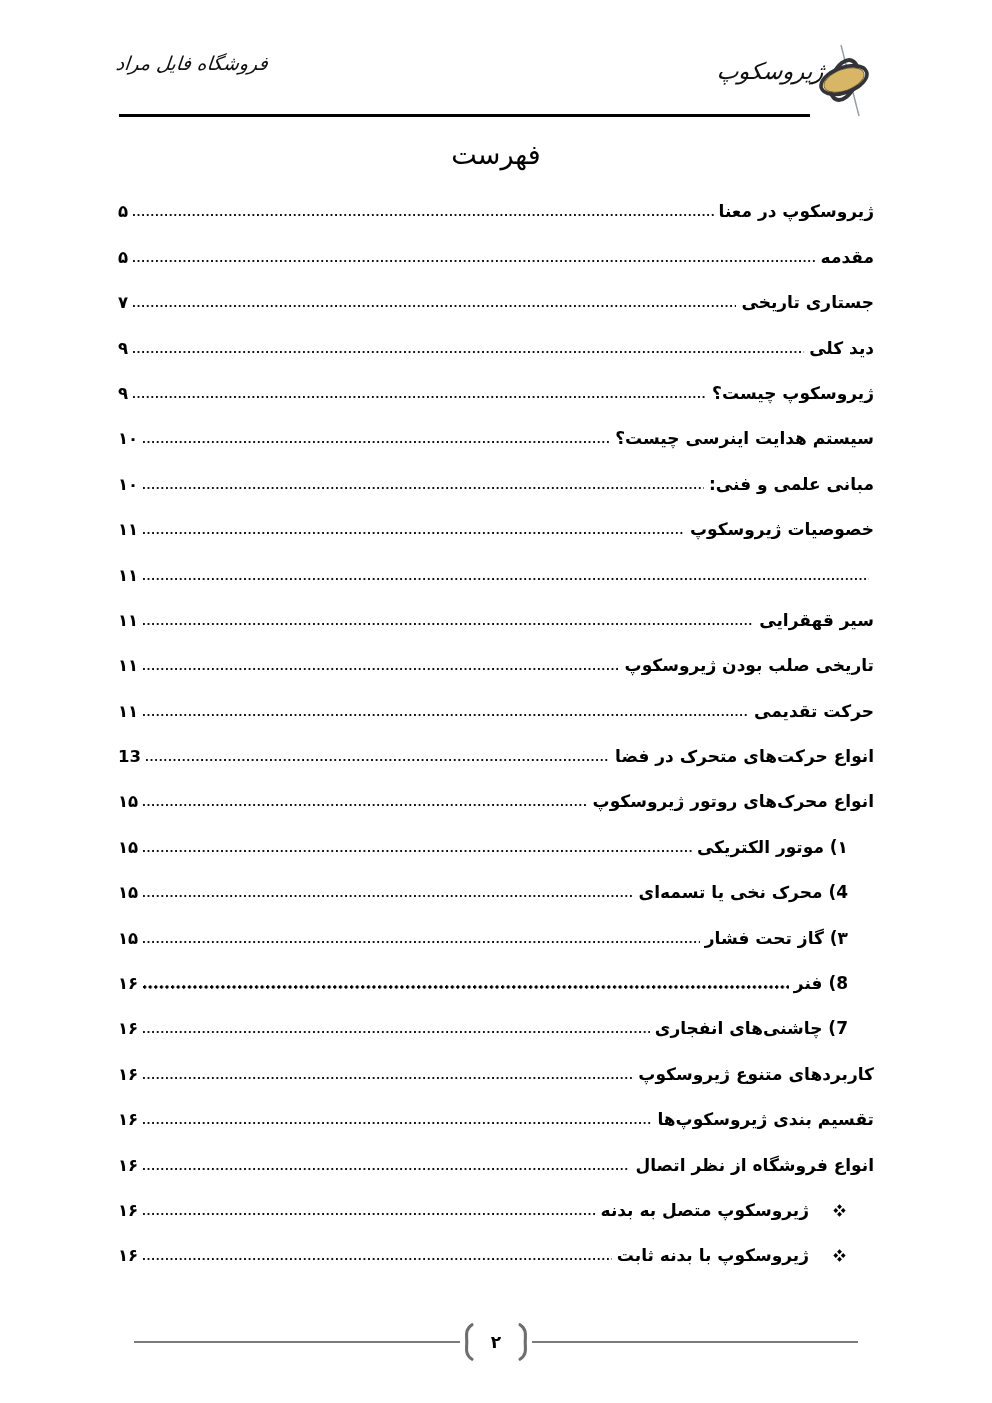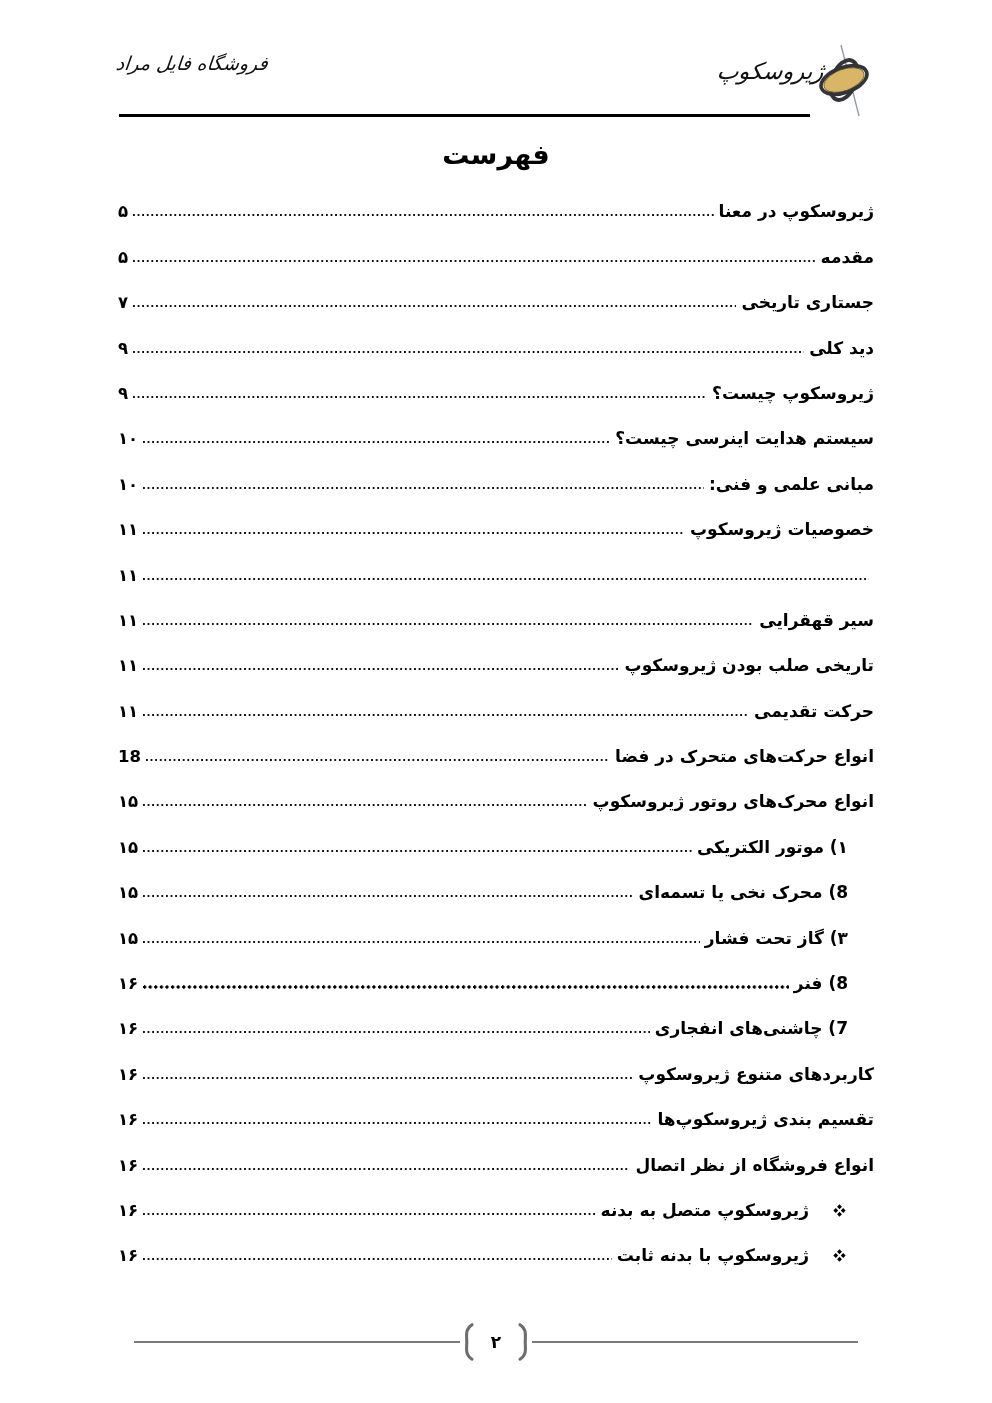--- a/index.html
+++ b/index.html
@@ -16,21 +16,21 @@
   .doc-name {
     position:absolute; top:58px; right:168px; font-size:23px; font-style:italic;
     direction:rtl; color:#111; transform:skewX(-6deg);
   }
   .logo-svg { position:absolute; top:44px; left:818px; width:54px; height:74px; }
   .header-rule { position:absolute; top:114px; left:119px; width:691px; height:3px; background:#000; }
 
   
   .page-title {
     position:absolute; top:139px; left:0; right:0; text-align:center;
-    font-size:27px; font-weight:bold; direction:rtl; color:#000;
+    font-size:27px; font-weight:normal; direction:rtl; color:#000;
   }
 
   
   .toc { position:absolute; top:187px; left:118px; right:118px; direction:rtl; }
   .toc-row {
     height:45.4px; display:flex; align-items:flex-end; box-sizing:border-box;
     padding-bottom:11px; font-weight:bold; font-size:17px; color:#000;
   }
   .toc-row.indent-1 { padding-right:26px; }
   .toc-row.bulleted  { padding-right:28px; }
@@ -158,40 +158,40 @@
 
       <span class="toc-title">حرکت تقدیمی</span>
       <span class="toc-leader"></span>
       <span class="toc-page">۱۱</span>
     </div>
 
     <div class="toc-row">
 
       <span class="toc-title">انواع حرکت‌های متحرک در فضا</span>
       <span class="toc-leader"></span>
-      <span class="toc-page">18</span>
+      <span class="toc-page">13</span>
     </div>
 
     <div class="toc-row">
 
       <span class="toc-title">انواع محرک‌های روتور ژیروسکوپ</span>
       <span class="toc-leader"></span>
       <span class="toc-page">۱۵</span>
     </div>
 
     <div class="toc-row indent-1">
 
       <span class="toc-title">۱) موتور الکتریکی</span>
       <span class="toc-leader"></span>
       <span class="toc-page">۱۵</span>
     </div>
 
     <div class="toc-row indent-1">
 
-      <span class="toc-title">8) محرک نخی یا تسمه‌ای</span>
+      <span class="toc-title">4) محرک نخی یا تسمه‌ای</span>
       <span class="toc-leader"></span>
       <span class="toc-page">۱۵</span>
     </div>
 
     <div class="toc-row indent-1">
 
       <span class="toc-title">۳) گاز تحت فشار</span>
       <span class="toc-leader"></span>
       <span class="toc-page">۱۵</span>
     </div>

